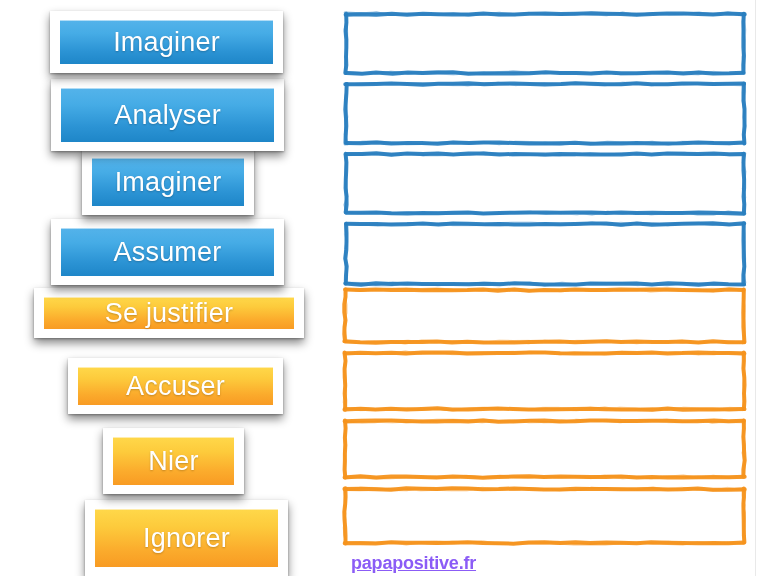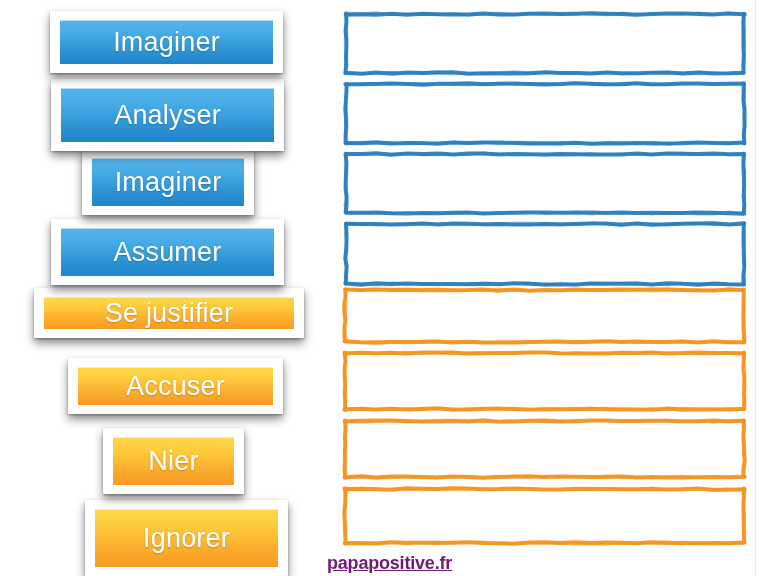--- a/index.html
+++ b/index.html
@@ -49,24 +49,25 @@
   .edge-rule{
     position:absolute;top:0;bottom:0;width:1px;
     background:#e9e9e9;
   }
 
   
   .watermark{
     position:absolute;
     font-size:18px;
     font-weight:bold;
-    color:#701a75;
+    color:#8b5cf6;
     text-decoration:underline;
     white-space:nowrap;
     letter-spacing:-0.2px;
+    margin-left:24px;
   }
 </style>
 </head>
 <body style="background: rgb(255, 255, 255);">
 
 <div id="stage">
 
   <div class="edge-rule" style="left: 755px;"></div>
 
   <div id="funnel-layer">

